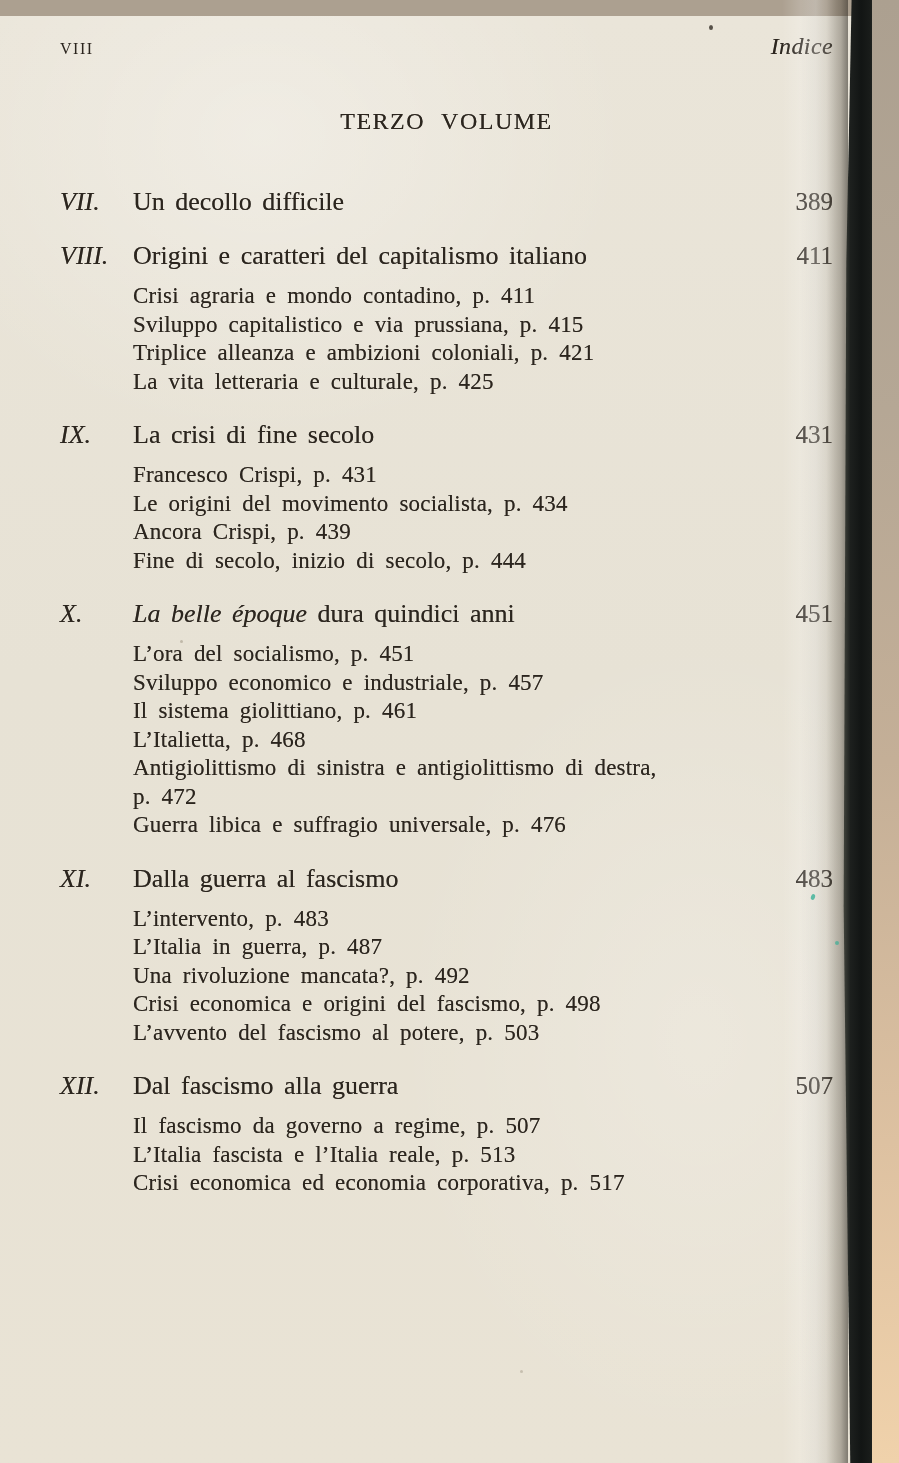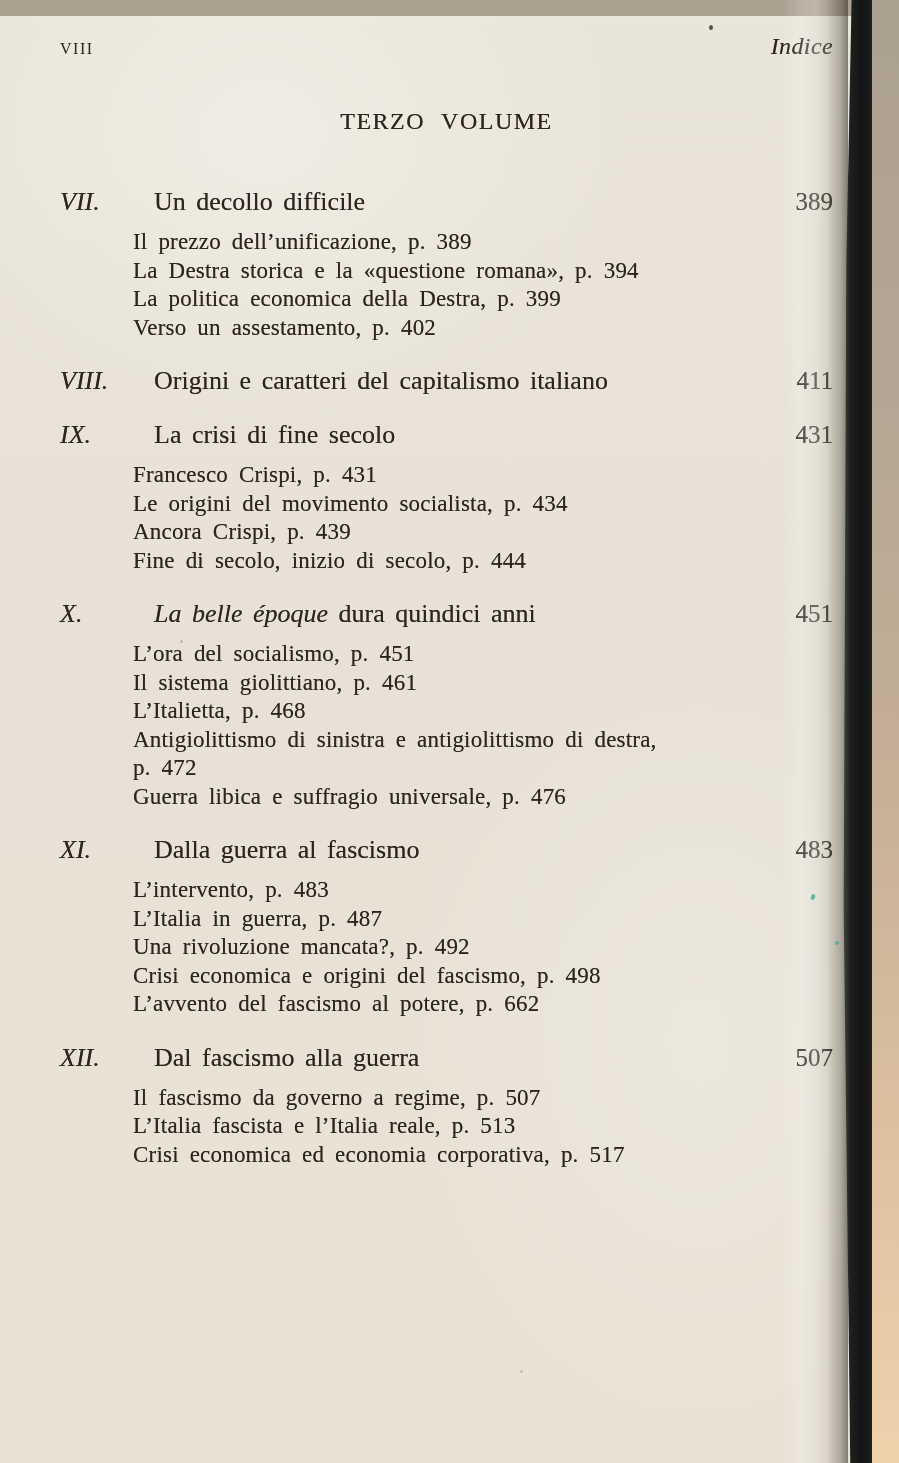--- a/index.html
+++ b/index.html
@@ -52,21 +52,21 @@
   .toc{margin:0;}
   .chapter{margin-top:24px;}
   .chapter:first-child{margin-top:52px;}
   .chapter-head{
     display:flex;align-items:baseline;
     font-size:26px;line-height:30px;
     word-spacing:4px;
     text-shadow:0 0 0.6px rgba(43,37,30,0.6);
   }
   .numeral{flex:0 0 73px;font-style:italic;}
-  .chapter-title{white-space:nowrap;margin-left:21px;}
+  .chapter-title{white-space:nowrap;}
   .chapter-title em{font-style:italic;}
   .chapter-page{margin-left:auto;font-size:25px;}
   .entries{
     list-style:none;margin:11px 0 0 73px;padding:0;
     width:618px;
     font-size:23px;line-height:28.5px;
     word-spacing:5px;letter-spacing:0.2px;
     text-shadow:0 0 0.5px rgba(43,37,30,0.55);
   }
   
@@ -111,34 +111,34 @@
 
       <h1 class="volume-title">TERZO VOLUME</h1>
 
       <div class="toc" id="toc">
   <section class="chapter">
     <div class="chapter-head">
       <span class="numeral">VII.</span>
       <span class="chapter-title"><em class="t-em"></em><span class="t-rest">Un decollo difficile</span></span>
       <span class="chapter-page">389</span>
     </div>
-    <ul class="entries">
-              <li>Il prezzo dell’unificazione, p. 389</li>
-              <li>La Destra storica e la «questione romana», p. 394</li>
-              <li>La politica economica della Destra, p. 399</li>
-              <li>Verso un assestamento, p. 402</li>
-            </ul>
   </section>
 
   <section class="chapter">
     <div class="chapter-head">
       <span class="numeral">VIII.</span>
       <span class="chapter-title"><em class="t-em"></em><span class="t-rest">Origini e caratteri del capitalismo italiano</span></span>
       <span class="chapter-page">411</span>
     </div>
+    <ul class="entries">
+              <li>Crisi agraria e mondo contadino, p. 411</li>
+              <li>Sviluppo capitalistico e via prussiana, p. 415</li>
+              <li>Triplice alleanza e ambizioni coloniali, p. 421</li>
+              <li>La vita letteraria e culturale, p. 425</li>
+            </ul>
   </section>
 
   <section class="chapter">
     <div class="chapter-head">
       <span class="numeral">IX.</span>
       <span class="chapter-title"><em class="t-em"></em><span class="t-rest">La crisi di fine secolo</span></span>
       <span class="chapter-page">431</span>
     </div>
     <ul class="entries">
               <li>Francesco Crispi, p. 431</li>
@@ -149,40 +149,41 @@
   </section>
 
   <section class="chapter">
     <div class="chapter-head">
       <span class="numeral">X.</span>
       <span class="chapter-title"><em class="t-em">La belle époque</em><span class="t-rest"> dura quindici anni</span></span>
       <span class="chapter-page">451</span>
     </div>
     <ul class="entries">
               <li>L’ora del socialismo, p. 451</li>
+              <li>Sviluppo economico e industriale, p. 457</li>
               <li>Il sistema giolittiano, p. 461</li>
               <li>L’Italietta, p. 468</li>
               <li>Antigiolittismo di sinistra e antigiolittismo di destra,</li>
               <li>p. 472</li>
               <li>Guerra libica e suffragio universale, p. 476</li>
             </ul>
   </section>
 
   <section class="chapter">
     <div class="chapter-head">
       <span class="numeral">XI.</span>
       <span class="chapter-title"><em class="t-em"></em><span class="t-rest">Dalla guerra al fascismo</span></span>
       <span class="chapter-page">483</span>
     </div>
     <ul class="entries">
               <li>L’intervento, p. 483</li>
               <li>L’Italia in guerra, p. 487</li>
               <li>Una rivoluzione mancata?, p. 492</li>
               <li>Crisi economica e origini del fascismo, p. 498</li>
-              <li>L’avvento del fascismo al potere, p. 662</li>
+              <li>L’avvento del fascismo al potere, p. 503</li>
             </ul>
   </section>
 
   <section class="chapter">
     <div class="chapter-head">
       <span class="numeral">XII.</span>
       <span class="chapter-title"><em class="t-em"></em><span class="t-rest">Dal fascismo alla guerra</span></span>
       <span class="chapter-page">507</span>
     </div>
     <ul class="entries">

